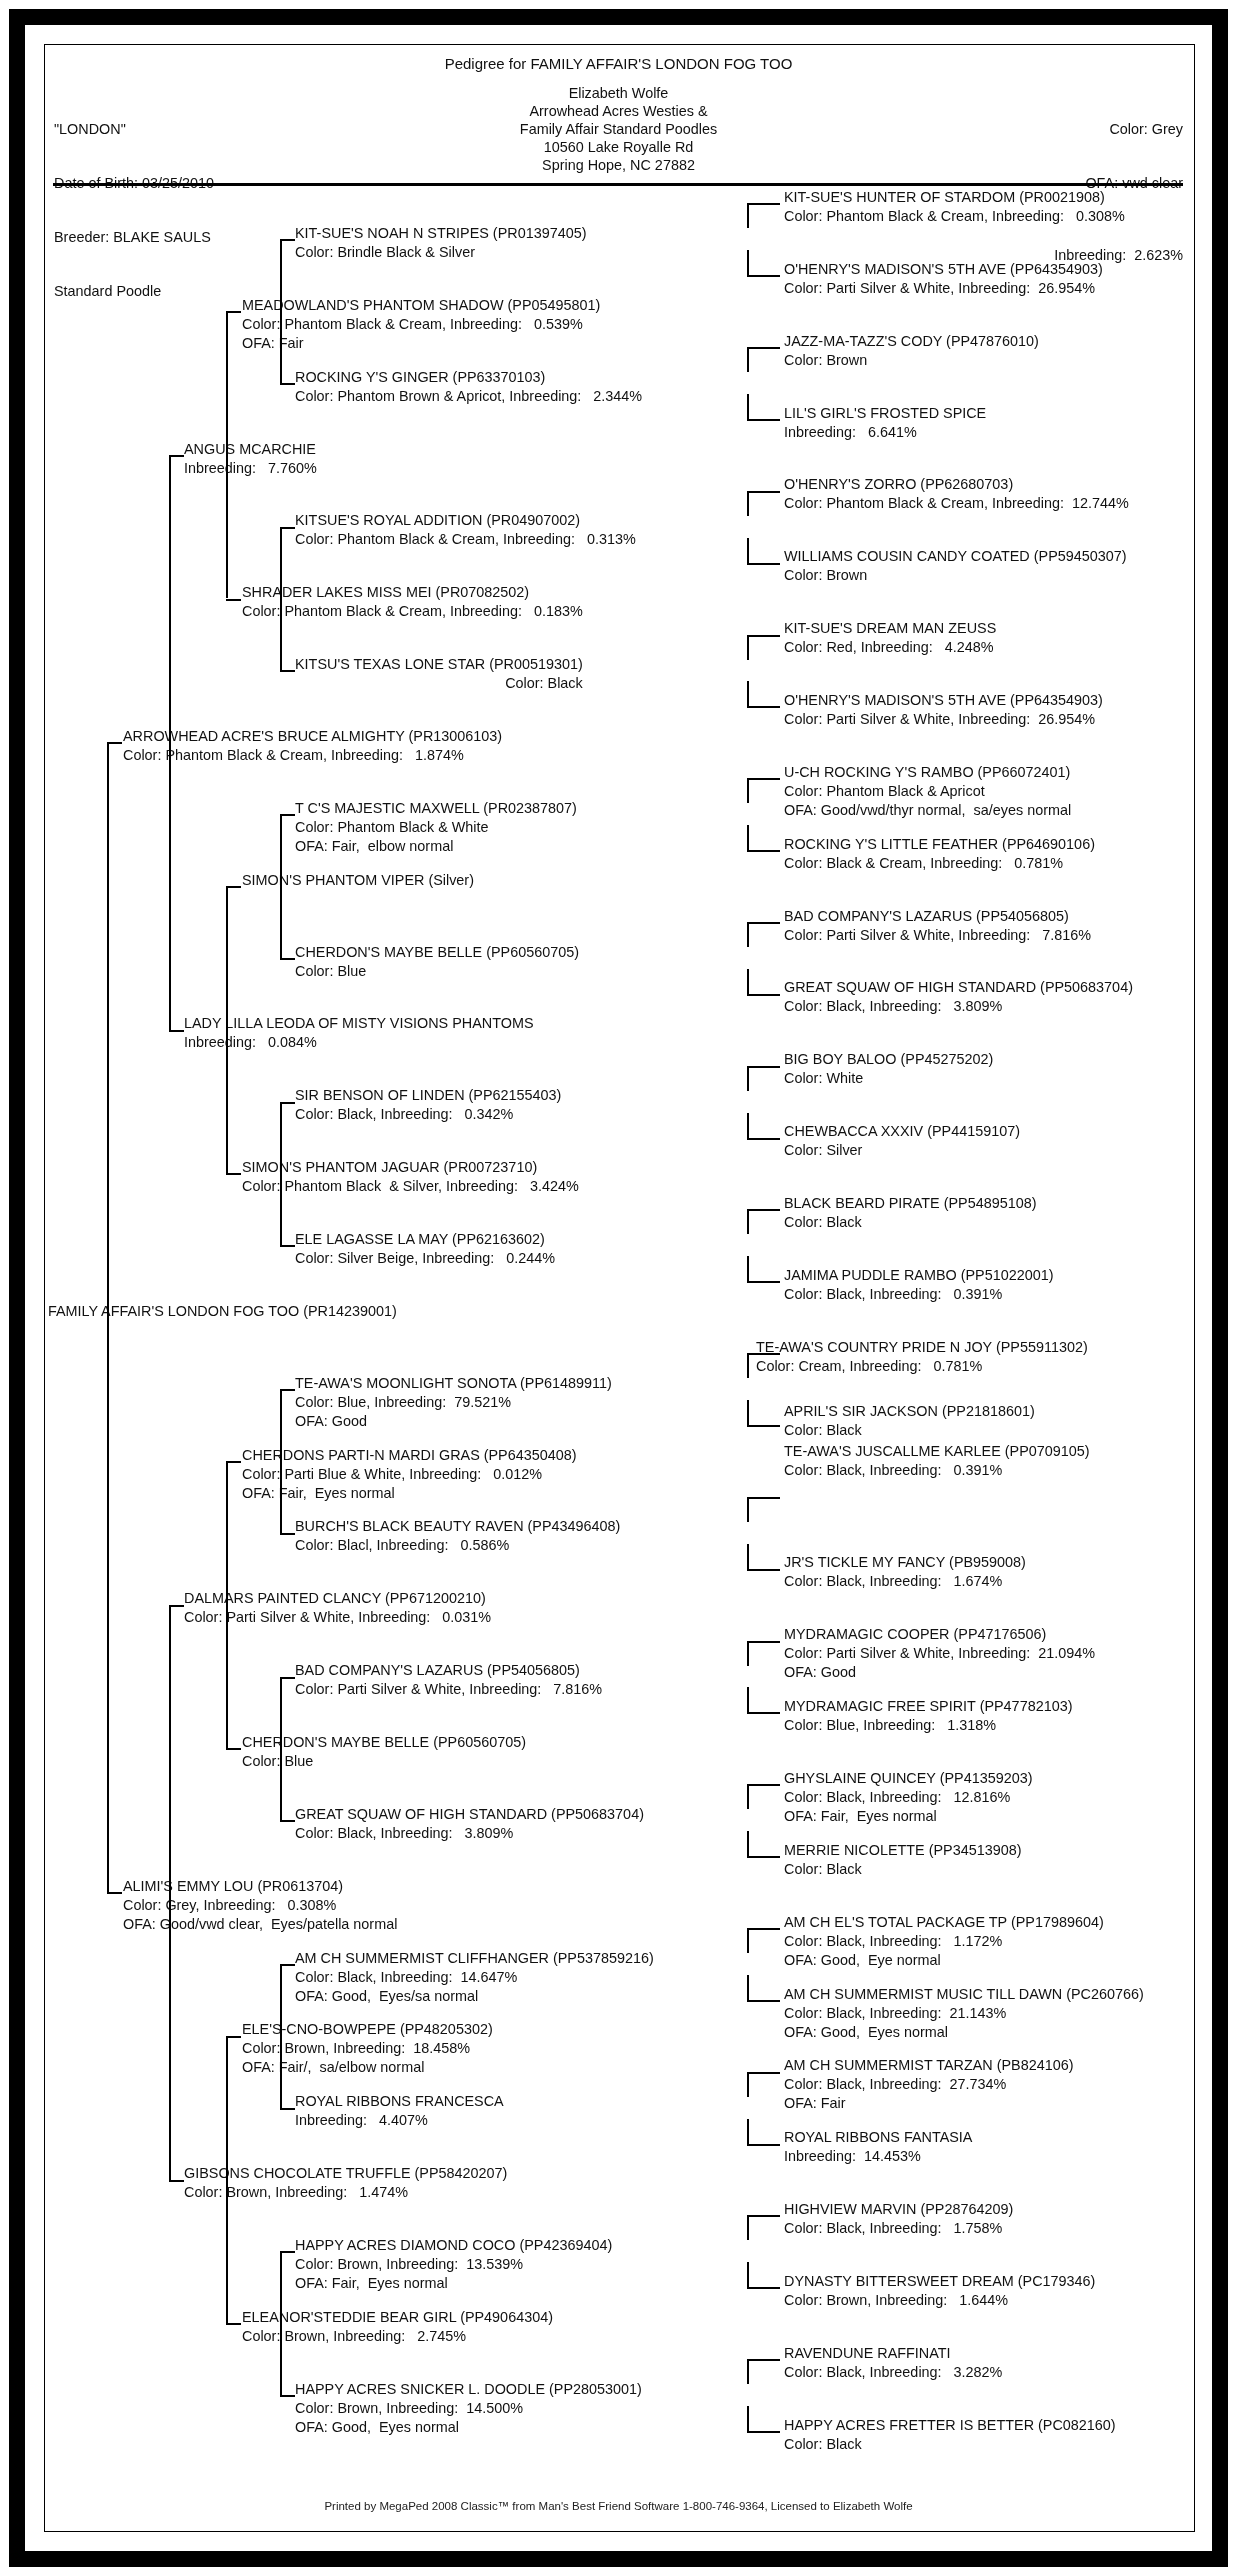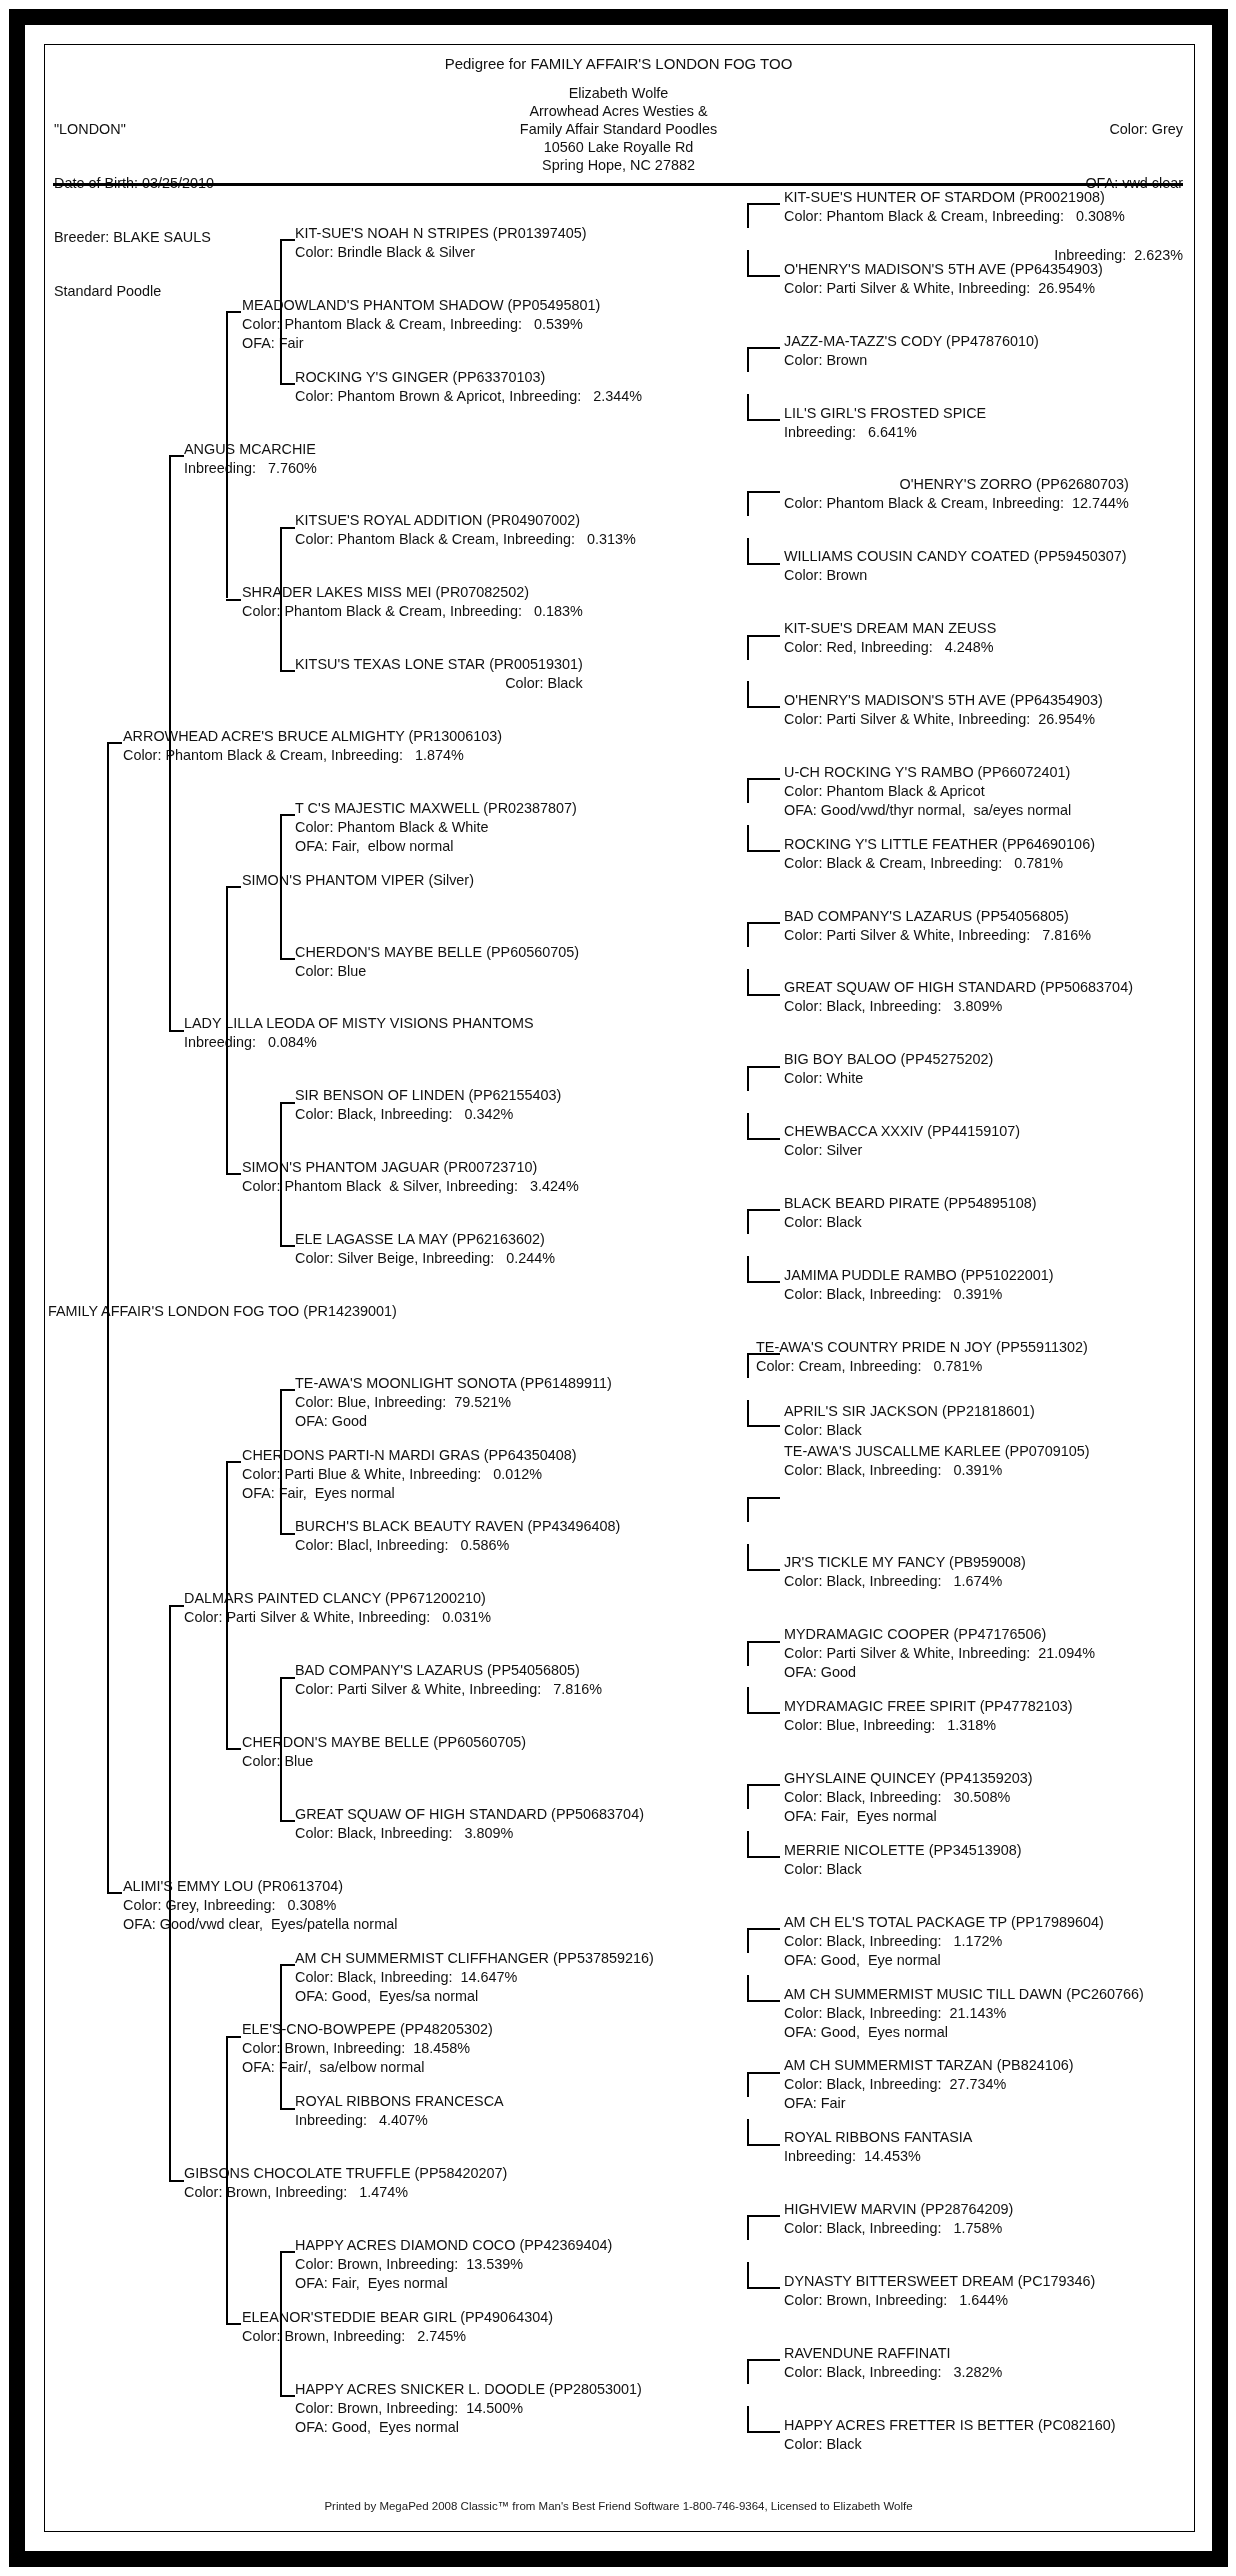--- a/index.html
+++ b/index.html
@@ -80,39 +80,39 @@
       <div class="node" style="left: 295px; top: 1661px;"><div class="nm">BAD COMPANY'S LAZARUS (PP54056805)</div><div class="dt">Color: Parti Silver &amp; White, Inbreeding:   7.816%</div></div>
       <div class="node" style="left: 295px; top: 1805px;"><div class="nm">GREAT SQUAW OF HIGH STANDARD (PP50683704)</div><div class="dt">Color: Black, Inbreeding:   3.809%</div></div>
       <div class="node" style="left: 295px; top: 1949px;"><div class="nm">AM CH SUMMERMIST CLIFFHANGER (PP537859216)</div><div class="dt">Color: Black, Inbreeding:  14.647%</div><div class="dt">OFA: Good,  Eyes/sa normal</div></div>
       <div class="node" style="left: 295px; top: 2092px;"><div class="nm">ROYAL RIBBONS FRANCESCA</div><div class="dt">Inbreeding:   4.407%</div></div>
       <div class="node" style="left: 295px; top: 2236px;"><div class="nm">HAPPY ACRES DIAMOND COCO (PP42369404)</div><div class="dt">Color: Brown, Inbreeding:  13.539%</div><div class="dt">OFA: Fair,  Eyes normal</div></div>
       <div class="node" style="left: 295px; top: 2380px;"><div class="nm">HAPPY ACRES SNICKER L. DOODLE (PP28053001)</div><div class="dt">Color: Brown, Inbreeding:  14.500%</div><div class="dt">OFA: Good,  Eyes normal</div></div>
       <div class="node" style="left: 784px; top: 188px;"><div class="nm">KIT-SUE'S HUNTER OF STARDOM (PR0021908)</div><div class="dt">Color: Phantom Black &amp; Cream, Inbreeding:   0.308%</div></div>
       <div class="node" style="left: 784px; top: 260px;"><div class="nm">O'HENRY'S MADISON'S 5TH AVE (PP64354903)</div><div class="dt">Color: Parti Silver &amp; White, Inbreeding:  26.954%</div></div>
       <div class="node" style="left: 784px; top: 332px;"><div class="nm">JAZZ-MA-TAZZ'S CODY (PP47876010)</div><div class="dt">Color: Brown</div></div>
       <div class="node" style="left: 784px; top: 404px;"><div class="nm">LIL'S GIRL'S FROSTED SPICE</div><div class="dt">Inbreeding:   6.641%</div></div>
-      <div class="node" style="left: 784px; top: 475px; text-align: right;"><div class="nm">O'HENRY'S ZORRO (PP62680703)</div><div class="dt">Color: Phantom Black &amp; Cream, Inbreeding:  12.744%</div></div>
+      <div class="node" style="left: 784px; top: 475px;"><div class="nm">O'HENRY'S ZORRO (PP62680703)</div><div class="dt">Color: Phantom Black &amp; Cream, Inbreeding:  12.744%</div></div>
       <div class="node" style="left: 784px; top: 547px;"><div class="nm">WILLIAMS COUSIN CANDY COATED (PP59450307)</div><div class="dt">Color: Brown</div></div>
       <div class="node" style="left: 784px; top: 619px;"><div class="nm">KIT-SUE'S DREAM MAN ZEUSS</div><div class="dt">Color: Red, Inbreeding:   4.248%</div></div>
       <div class="node" style="left: 784px; top: 691px;"><div class="nm">O'HENRY'S MADISON'S 5TH AVE (PP64354903)</div><div class="dt">Color: Parti Silver &amp; White, Inbreeding:  26.954%</div></div>
       <div class="node" style="left: 784px; top: 763px;"><div class="nm">U-CH ROCKING Y'S RAMBO (PP66072401)</div><div class="dt">Color: Phantom Black &amp; Apricot</div><div class="dt">OFA: Good/vwd/thyr normal,  sa/eyes normal</div></div>
       <div class="node" style="left: 784px; top: 835px;"><div class="nm">ROCKING Y'S LITTLE FEATHER (PP64690106)</div><div class="dt">Color: Black &amp; Cream, Inbreeding:   0.781%</div></div>
       <div class="node" style="left: 784px; top: 907px;"><div class="nm">BAD COMPANY'S LAZARUS (PP54056805)</div><div class="dt">Color: Parti Silver &amp; White, Inbreeding:   7.816%</div></div>
       <div class="node" style="left: 784px; top: 978px;"><div class="nm">GREAT SQUAW OF HIGH STANDARD (PP50683704)</div><div class="dt">Color: Black, Inbreeding:   3.809%</div></div>
       <div class="node" style="left: 784px; top: 1050px;"><div class="nm">BIG BOY BALOO (PP45275202)</div><div class="dt">Color: White</div></div>
       <div class="node" style="left: 784px; top: 1122px;"><div class="nm">CHEWBACCA XXXIV (PP44159107)</div><div class="dt">Color: Silver</div></div>
       <div class="node" style="left: 784px; top: 1194px;"><div class="nm">BLACK BEARD PIRATE (PP54895108)</div><div class="dt">Color: Black</div></div>
       <div class="node" style="left: 784px; top: 1266px;"><div class="nm">JAMIMA PUDDLE RAMBO (PP51022001)</div><div class="dt">Color: Black, Inbreeding:   0.391%</div></div>
       <div class="node" style="left: 756px; top: 1338px;"><div class="nm">TE-AWA'S COUNTRY PRIDE N JOY (PP55911302)</div><div class="dt">Color: Cream, Inbreeding:   0.781%</div></div>
       <div class="node" style="left: 784px; top: 1442px;"><div class="nm">TE-AWA'S JUSCALLME KARLEE (PP0709105)</div><div class="dt">Color: Black, Inbreeding:   0.391%</div></div>
       <div class="node" style="left: 784px; top: 1402px;"><div class="nm">APRIL'S SIR JACKSON (PP21818601)</div><div class="dt">Color: Black</div></div>
       <div class="node" style="left: 784px; top: 1553px;"><div class="nm">JR'S TICKLE MY FANCY (PB959008)</div><div class="dt">Color: Black, Inbreeding:   1.674%</div></div>
       <div class="node" style="left: 784px; top: 1625px;"><div class="nm">MYDRAMAGIC COOPER (PP47176506)</div><div class="dt">Color: Parti Silver &amp; White, Inbreeding:  21.094%</div><div class="dt">OFA: Good</div></div>
       <div class="node" style="left: 784px; top: 1697px;"><div class="nm">MYDRAMAGIC FREE SPIRIT (PP47782103)</div><div class="dt">Color: Blue, Inbreeding:   1.318%</div></div>
-      <div class="node" style="left: 784px; top: 1769px;"><div class="nm">GHYSLAINE QUINCEY (PP41359203)</div><div class="dt">Color: Black, Inbreeding:   30.508%</div><div class="dt">OFA: Fair,  Eyes normal</div></div>
+      <div class="node" style="left: 784px; top: 1769px;"><div class="nm">GHYSLAINE QUINCEY (PP41359203)</div><div class="dt">Color: Black, Inbreeding:   12.816%</div><div class="dt">OFA: Fair,  Eyes normal</div></div>
       <div class="node" style="left: 784px; top: 1841px;"><div class="nm">MERRIE NICOLETTE (PP34513908)</div><div class="dt">Color: Black</div></div>
       <div class="node" style="left: 784px; top: 1913px;"><div class="nm">AM CH EL'S TOTAL PACKAGE TP (PP17989604)</div><div class="dt">Color: Black, Inbreeding:   1.172%</div><div class="dt">OFA: Good,  Eye normal</div></div>
       <div class="node" style="left: 784px; top: 1985px;"><div class="nm">AM CH SUMMERMIST MUSIC TILL DAWN (PC260766)</div><div class="dt">Color: Black, Inbreeding:  21.143%</div><div class="dt">OFA: Good,  Eyes normal</div></div>
       <div class="node" style="left: 784px; top: 2056px;"><div class="nm">AM CH SUMMERMIST TARZAN (PB824106)</div><div class="dt">Color: Black, Inbreeding:  27.734%</div><div class="dt">OFA: Fair</div></div>
       <div class="node" style="left: 784px; top: 2128px;"><div class="nm">ROYAL RIBBONS FANTASIA</div><div class="dt">Inbreeding:  14.453%</div></div>
       <div class="node" style="left: 784px; top: 2200px;"><div class="nm">HIGHVIEW MARVIN (PP28764209)</div><div class="dt">Color: Black, Inbreeding:   1.758%</div></div>
       <div class="node" style="left: 784px; top: 2272px;"><div class="nm">DYNASTY BITTERSWEET DREAM (PC179346)</div><div class="dt">Color: Brown, Inbreeding:   1.644%</div></div>
       <div class="node" style="left: 784px; top: 2344px;"><div class="nm">RAVENDUNE RAFFINATI</div><div class="dt">Color: Black, Inbreeding:   3.282%</div></div>
       <div class="node" style="left: 784px; top: 2416px;"><div class="nm">HAPPY ACRES FRETTER IS BETTER (PC082160)</div><div class="dt">Color: Black</div></div>
       <div class="ln" style="left: 107px; top: 742px; width: 15.4px; height: 1.9px;"></div>

